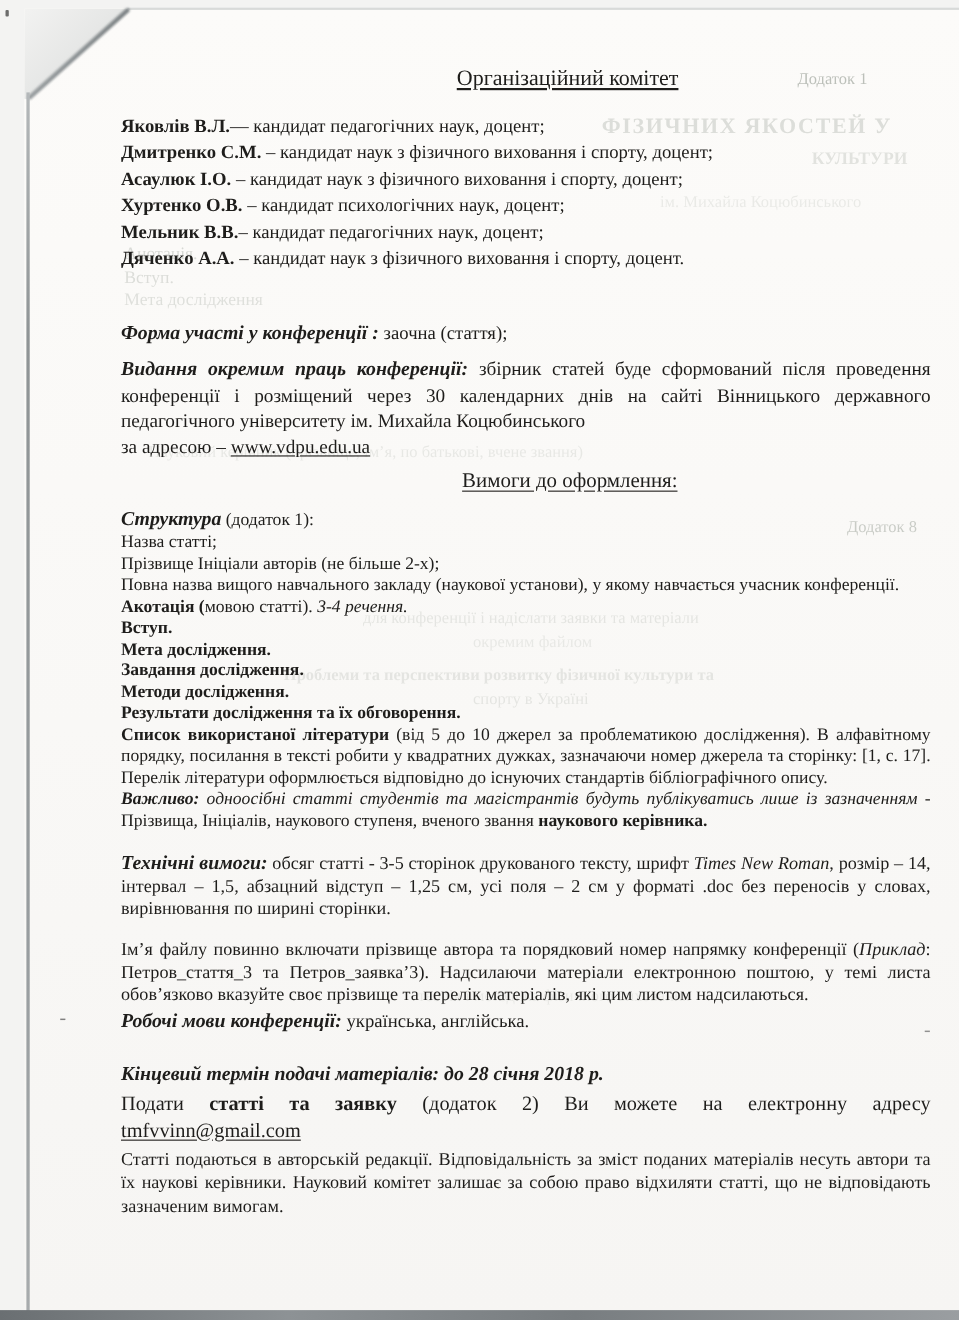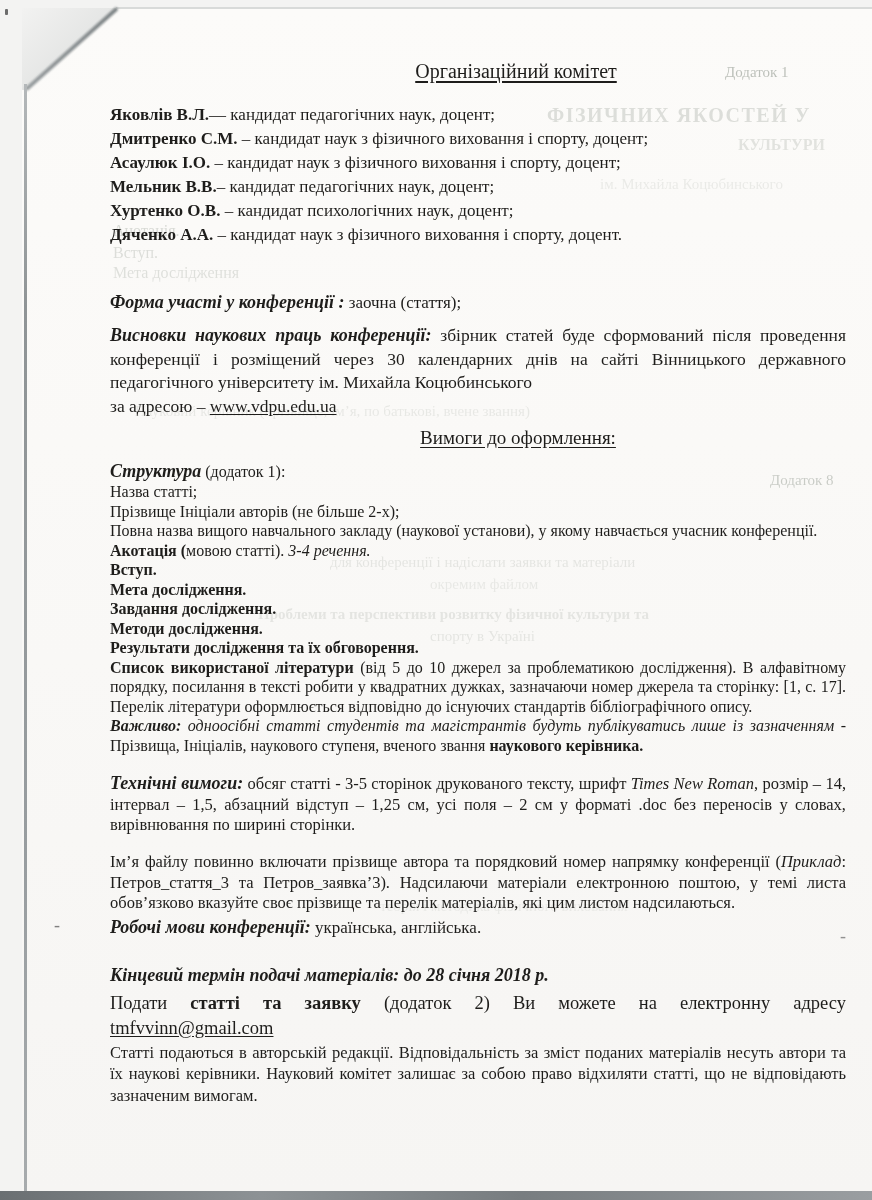--- a/index.html
+++ b/index.html
@@ -102,31 +102,31 @@
 <div class="content">
 
   <div class="doc-title">
     <span>Організаційний комітет</span>
   </div>
 
   <div class="cmt">
     <div><b>Яковлів В.Л.</b><span>— кандидат педагогічних наук, доцент;</span></div>
     <div><b>Дмитренко С.М.</b><span> – кандидат наук з фізичного виховання і спорту, доцент;</span></div>
     <div><b>Асаулюк І.О.</b><span> – кандидат наук з фізичного виховання і спорту, доцент;</span></div>
+    <div><b>Хуртенко О.В.</b><span> – кандидат психологічних наук, доцент;</span></div>
     <div><b>Мельник В.В.</b><span>– кандидат педагогічних наук, доцент;</span></div>
-    <div><b>Хуртенко О.В.</b><span> – кандидат психологічних наук, доцент;</span></div>
     <div><b>Дяченко А.А.</b><span> – кандидат наук з фізичного виховання і спорту, доцент.</span></div>
   </div>
 
   <div class="p-form">
     <span class="sec-label">Форма участі у конференції :</span><span> заочна (стаття);</span>
   </div>
 
   <p class="p-pub">
-    <span class="sec-label">Висновки наукових праць конференції:</span><span> збірник статей буде сформований після проведення конференції і розміщений через 30 календарних днів на сайті Вінницького державного педагогічного університету ім. Михайла Коцюбинського</span><br>
+    <span class="sec-label">Видання окремим праць конференції:</span><span> збірник статей буде сформований після проведення конференції і розміщений через 30 календарних днів на сайті Вінницького державного педагогічного університету ім. Михайла Коцюбинського</span><br>
     <span>за адресою – </span><span class="doclink">www.vdpu.edu.ua</span>
   </p>
 
   <div class="h-req">
     <span>Вимоги до оформлення:</span>
   </div>
 
   <div class="p-struct-label">
     <span class="sec-label">Структура</span><span> (додаток 1):</span>
   </div>

